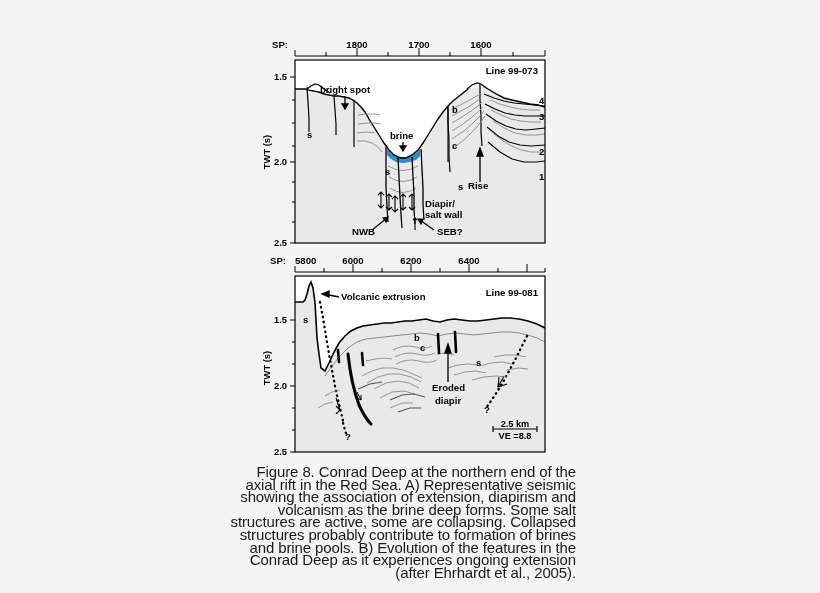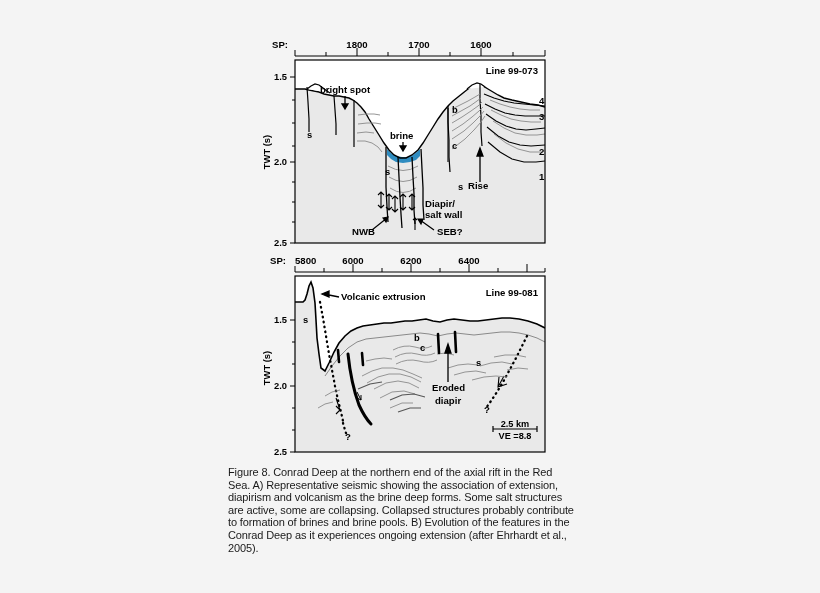--- a/index.html
+++ b/index.html
@@ -22,26 +22,26 @@
   }
   .panel-wrap { position: absolute; }
   #panel-a { left: 262px; top: 42px; width: 300px; height: 218px; }
   #panel-b { left: 262px; top: 258px; width: 300px; height: 206px; }
 
   .caption {
     position: absolute;
     left: 228px;
     top: 466px;
     width: 348px;
-    font-size: 11px;
+    font-size: 15px;
     line-height: 12.6px;
     color: #1a1a1a;
     font-family: "Liberation Sans", sans-serif;
     letter-spacing: -0.12px;
-    text-align: left;
+    text-align: right;
   }
   svg { display: block; overflow: visible; }
   text { font-family: "Liberation Sans", sans-serif; fill: #000; }
 </style>
 </head>
 <body>
 
 <div class="figure-root">
 
   <div class="panel-wrap" id="panel-a">

